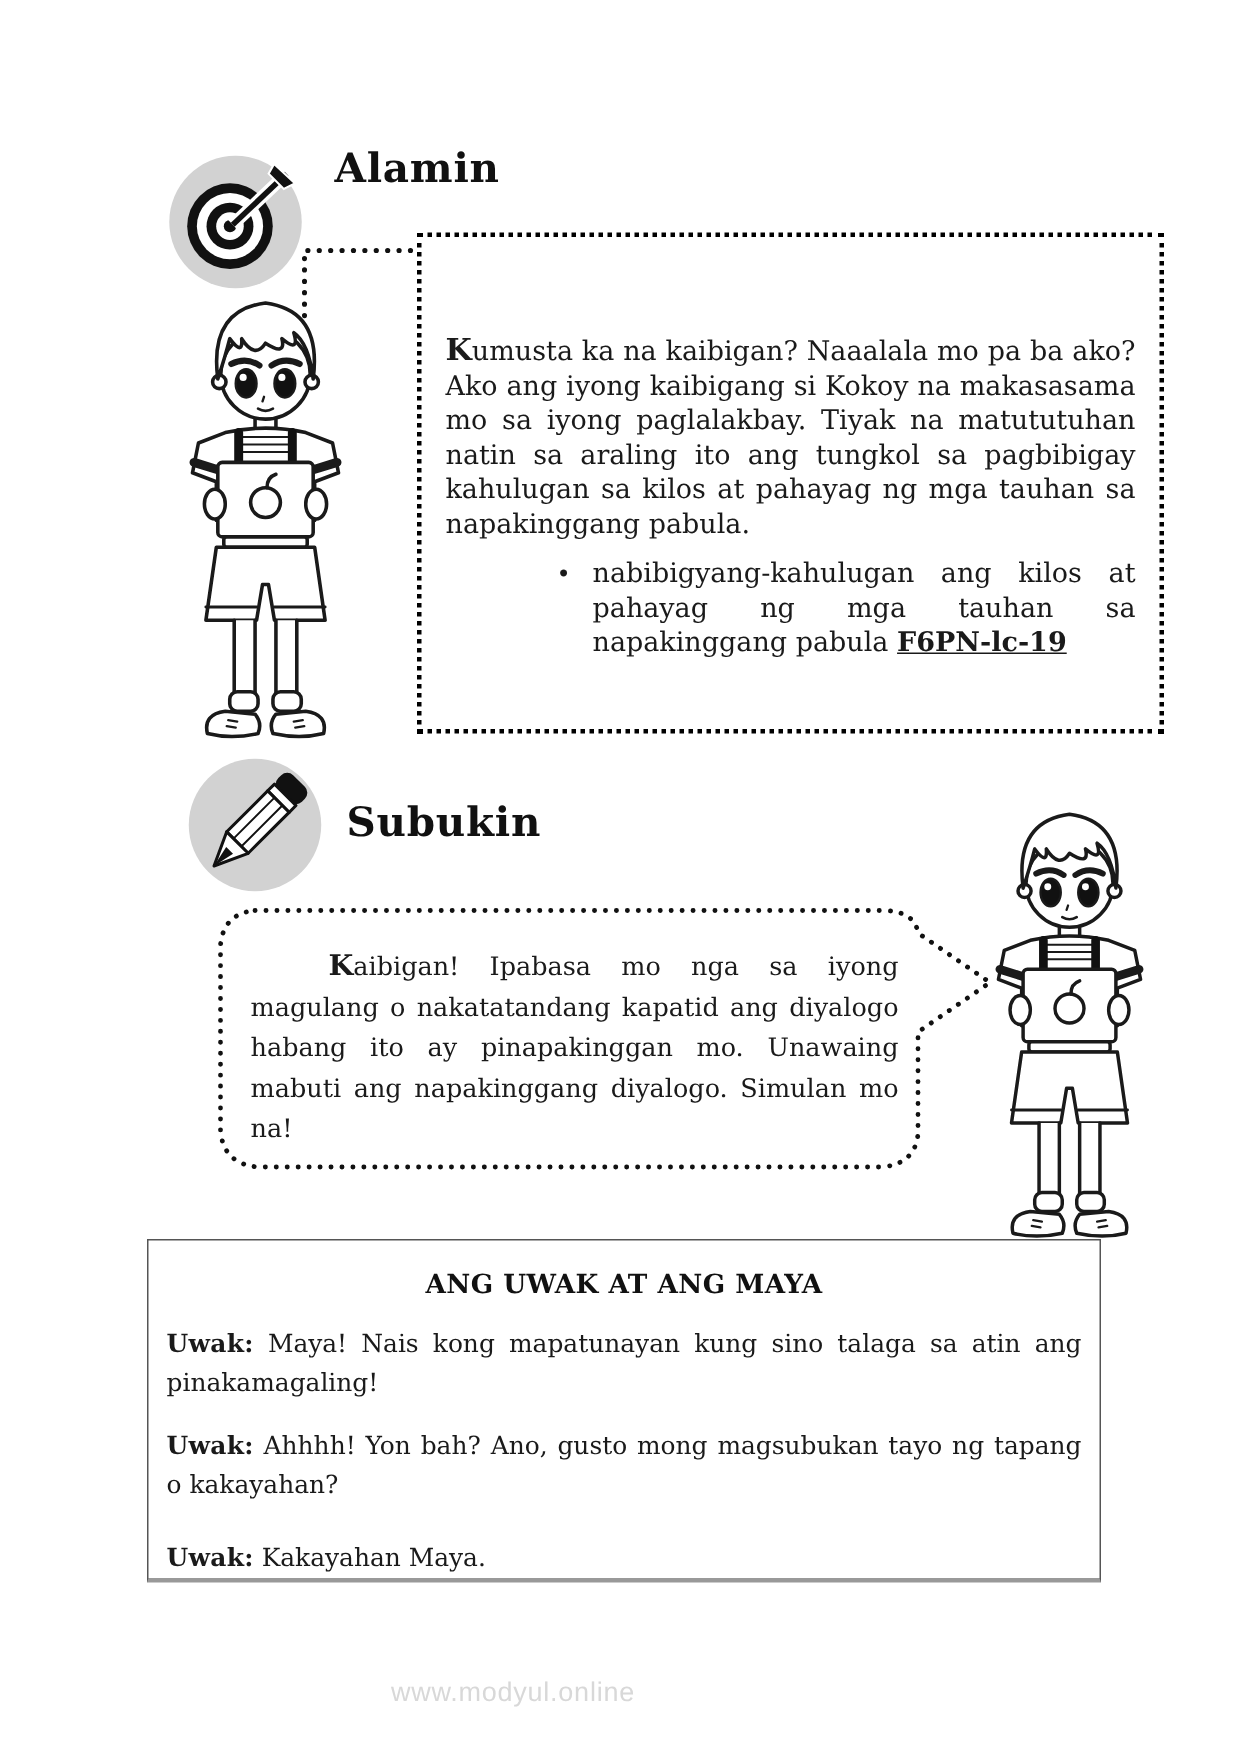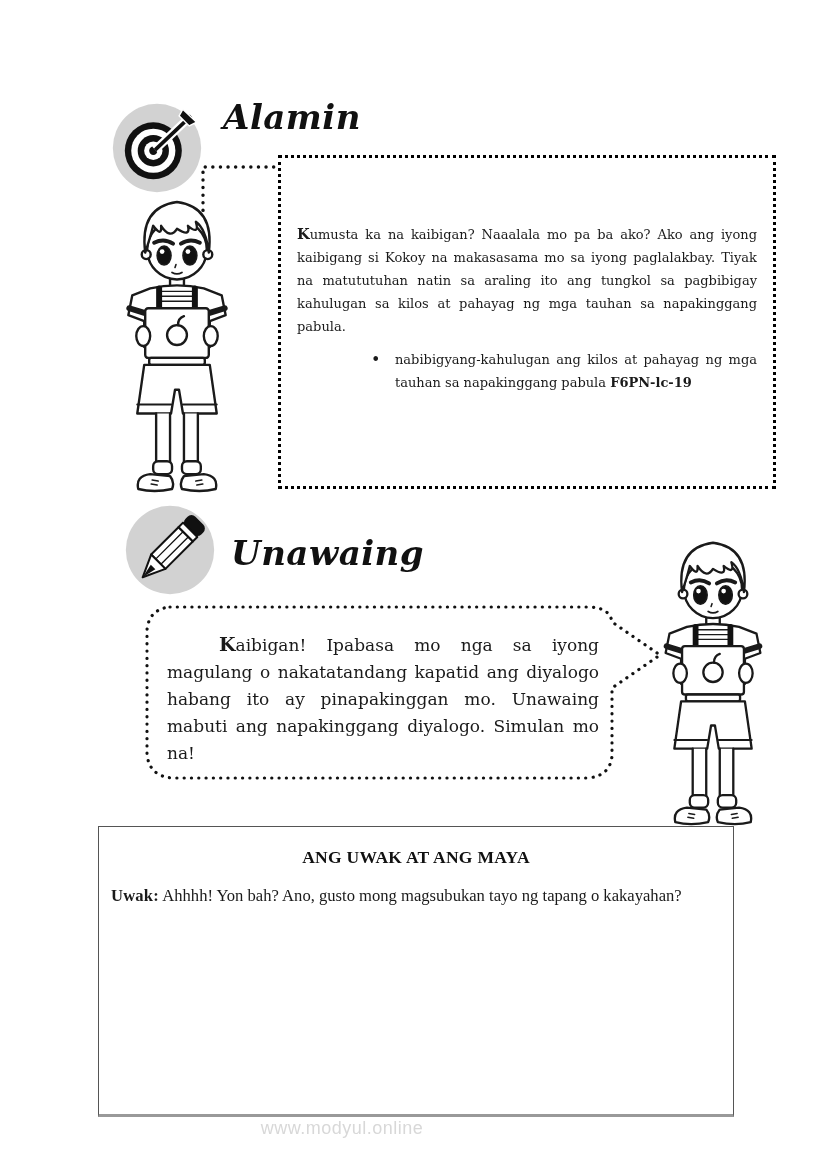--- a/index.html
+++ b/index.html
@@ -5,61 +5,61 @@
   html,body{margin:0;padding:0;background:#ffffff;}
   body{
     width:826px;height:1169px;position:relative;overflow:hidden;
     font-family:"DejaVu Serif","Liberation Serif",serif;color:#1a1a1a;
   }
   .abs{position:absolute;}
 
   
   .sec-title{
     font-family:"DejaVu Serif","Liberation Serif",serif;
-    font-weight:bold;font-style:italic;font-size:34px;color:#111;
+    font-weight:bold;font-size:27px;color:#111;
     letter-spacing:.5px;margin:0;
   }
   #alamin-title{left:223px;top:97px;}
   #subukin-title{left:231px;top:533px;}
 
   
   .icon-circle{width:92px;height:92px;}
   #alamin-icon{left:111px;top:102px;}
   #subukin-icon{left:124px;top:504px;}
 
   
   .intro-box{
     left:278px;top:155px;width:498px;height:334px;
     border:3px dotted #000;box-sizing:border-box;
     padding:64px 16px 0 16px;
   }
-  .intro-box p{margin:0;font-size:13px;line-height:23px;text-align:justify;}
+  .intro-box p{margin:0;font-size:18px;line-height:23px;text-align:justify;}
   .lead{font-weight:bold;font-size:1.12em;}
   .p-expect{margin-top:10px !important;}
   .bullet-row{display:flex;margin:10px 0 0 74px;}
   .bullet-mark{font-size:16px;line-height:23px;width:14px;flex:0 0 14px;}
   .bullet-text{flex:1;margin:0 0 0 10px !important;font-size:16.6px;line-height:23px;text-align:justify;}
-  .code{font-weight:bold;}
+  .code{font-weight:bold;text-decoration:underline;}
 
   
   #bubble-svg{left:140px;top:598px;}
   .bubble-text{
     left:167px;top:631px;width:432px;
     font-size:17px;line-height:27px;text-align:justify;text-indent:52px;
   }
 
   
   #boy-left{left:110px;top:195px;width:134px;height:298px;}
   #boy-right{left:643px;top:536px;width:140px;height:290px;}
 
   
   .dialogue-box{
-    left:98px;top:826px;width:636px;height:291px;box-sizing:border-box;
+    left:98px;top:826px;width:636px;height:229px;box-sizing:border-box;
     border:1.5px solid #555;border-bottom:3px solid #999;
-    padding:8px 12px 0 12px;background:#fff;font-family:Liberation Serif, serif;
+    padding:8px 12px 0 12px;background:#fff;
   }
   .dialogue-box h2{
     font-size:17.5px;text-align:center;margin:12px 0 15px 0;letter-spacing:.3px;color:#111;
   }
   .dlg{font-size:16.6px;line-height:26px;text-align:justify;margin:0 0 15px 0;}
   .dlg b{letter-spacing:.2px;}
   .dlg-gap{margin-top:22px;}
 
   
   .footer{
@@ -164,33 +164,35 @@
       <rect x="39" y="6" width="22" height="13" rx="5" fill="#111"></rect>
       <rect x="39" y="19" width="22" height="7" fill="#fff"></rect>
       <rect x="39" y="26" width="22" height="42" fill="#fff"></rect>
       <path d="M46,26 L46,68 M54,26 L54,68" fill="none" stroke-width="1.4"></path>
       <path d="M39,68 L61,68 L50,92 Z" fill="#fff"></path>
       <path d="M46.5,76 L53.5,76 L50,92 Z" fill="#111" stroke="none"></path>
     </g>
   </svg>
 </div>
 
-<h1 class="abs sec-title" id="subukin-title">Unawaing</h1>
+<h1 class="abs sec-title" id="subukin-title">Subukin</h1>
 
 <svg class="abs" id="bubble-svg" width="535" height="195">
   <path d="M30,9 L450,9 Q470,10 472,24 L520,57 L472,90 L472,158 Q470,178 448,180 L32,180 Q9,178 7,156 L7,32 Q9,11 30,9 Z" fill="none" stroke="#111" stroke-width="3.2" stroke-dasharray="0.1 7.2" stroke-linecap="round"></path>
 </svg>
 <div class="abs bubble-text">
   <b class="lead">K</b><span>aibigan! Ipabasa mo nga sa iyong magulang o nakatatandang kapatid ang diyalogo habang ito ay pinapakinggan mo. Unawaing mabuti ang napakinggang diyalogo.  Simulan mo na!</span>
 </div>
 
 <div class="abs" id="boy-right">
   <svg width="140" height="290" viewBox="0 0 130 300">
       <use href="#boy-symbol"></use>
     </svg>
 </div>
 
 <div class="abs dialogue-box">
   <h2>ANG UWAK AT ANG MAYA</h2>
+  <p class="dlg"><b>Uwak:</b> <span>Maya! Nais kong mapatunayan kung sino talaga sa atin ang pinakamagaling!</span></p>
   <p class="dlg"><b>Uwak:</b> <span>Ahhhh! Yon bah? Ano, gusto mong magsubukan tayo ng tapang o kakayahan?</span></p>
+  <p class="dlg dlg-gap"><b>Uwak:</b> <span>Kakayahan Maya.</span></p>
 </div>
 
 <div class="abs footer">www.modyul.online</div>
 
 </body></html>

